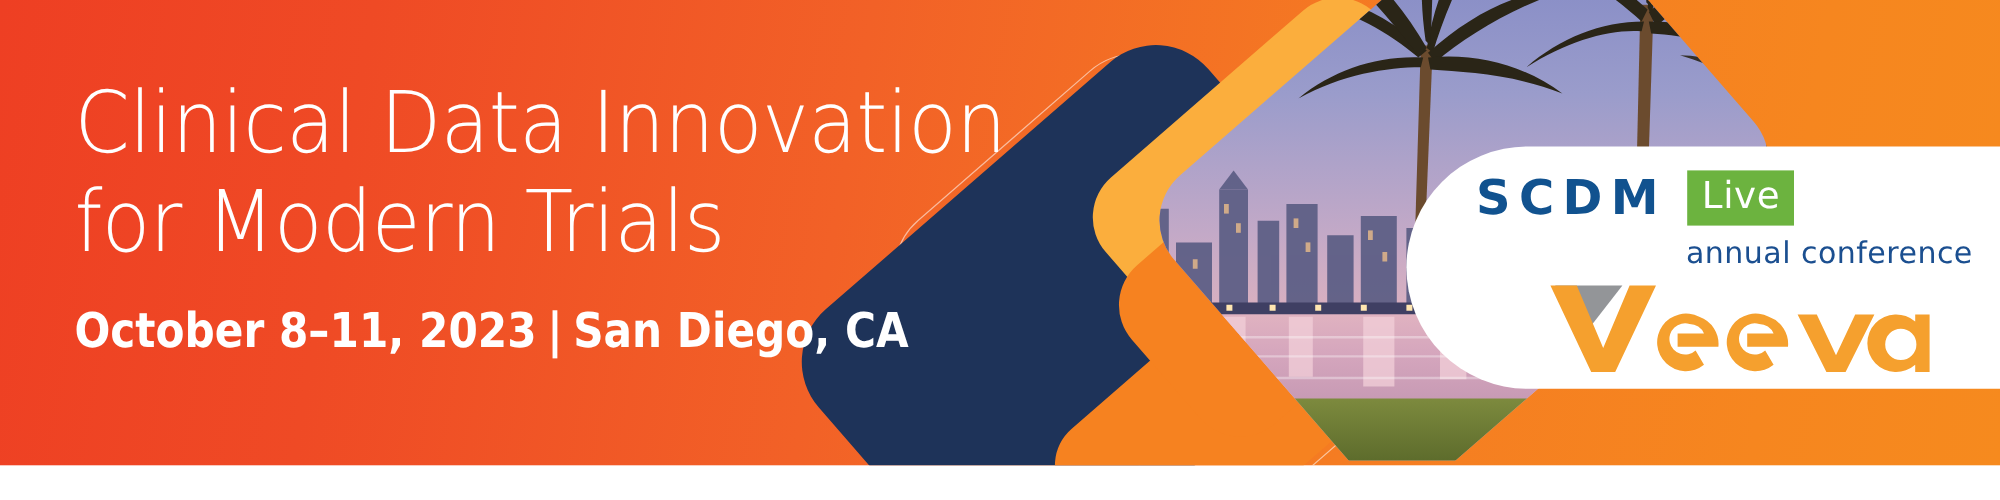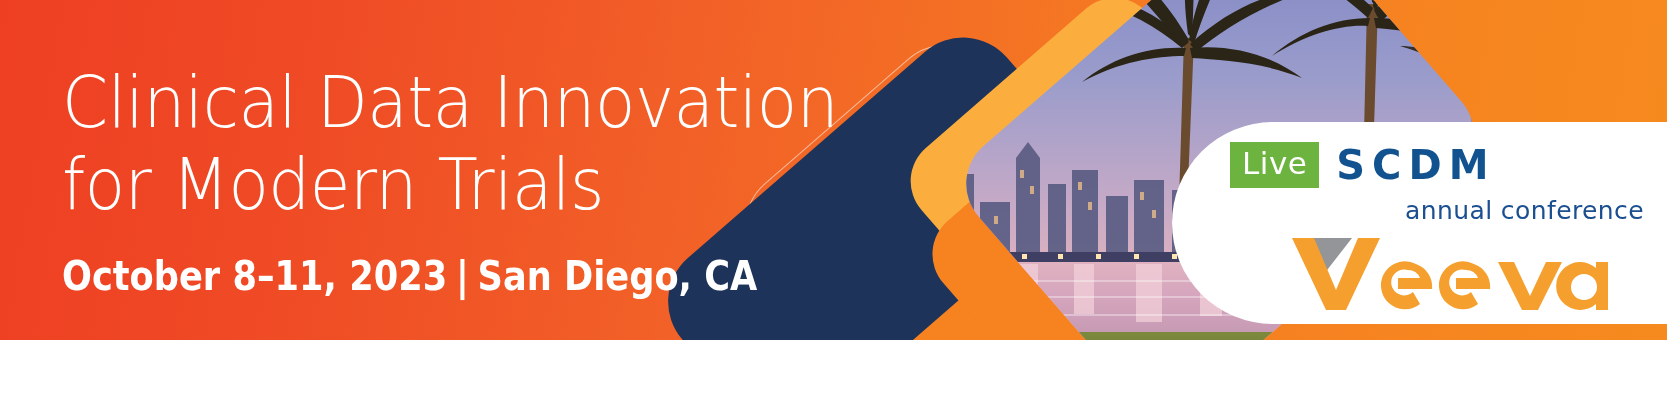--- a/index.html
+++ b/index.html
@@ -1,20 +1,20 @@
 <!DOCTYPE html>
 <html><head>
 <meta charset="utf-8">
 <style>
   html,body{margin:0;padding:0;background:#fff;}
   body{font-family:"Liberation Sans",sans-serif;}
 
   #banner{
     position:relative;
-    width:1667px;height:340px;
+    width:1667px;height:388px;
     overflow:hidden;
     background:linear-gradient(100deg,#ee3f23 0%,#ef4a25 18%,#f26127 42%,#f57c22 68%,#f6861f 88%,#f68a1e 100%);
   }
 
   
   .pill{position:absolute;}
 
   #pill-navy{
     width:430px;height:300px;
     left:690px;top:118px;
@@ -317,22 +317,22 @@
     <div id="headline">Clinical Data Innovation
 for Modern Trials</div>
     <div id="dateline">
       <span>October 8–11, 2023</span><span class="sep">|</span><span>San Diego, CA</span>
     </div>
   </div>
 
   <div id="logo-card">
 
     <div class="logo-row">
+      <span id="scdm-text">SCDM</span>
       <span id="live-badge">Live</span>
-      <span id="scdm-text">SCDM</span>
     </div>
 
     <div id="annual-conference">annual conference</div>
 
     <div id="veeva">
       <svg width="320" height="80" viewBox="0 0 320 80" xmlns="http://www.w3.org/2000/svg" aria-hidden="true">
 
         <polygon points="6,4 62,4 34,40" fill="#939598"></polygon>
 
         <path d="M2 4 L24 4 L46 56 L68 4 L90 4 L56 76 L36 76 Z" fill="#f5a02e"></path>

